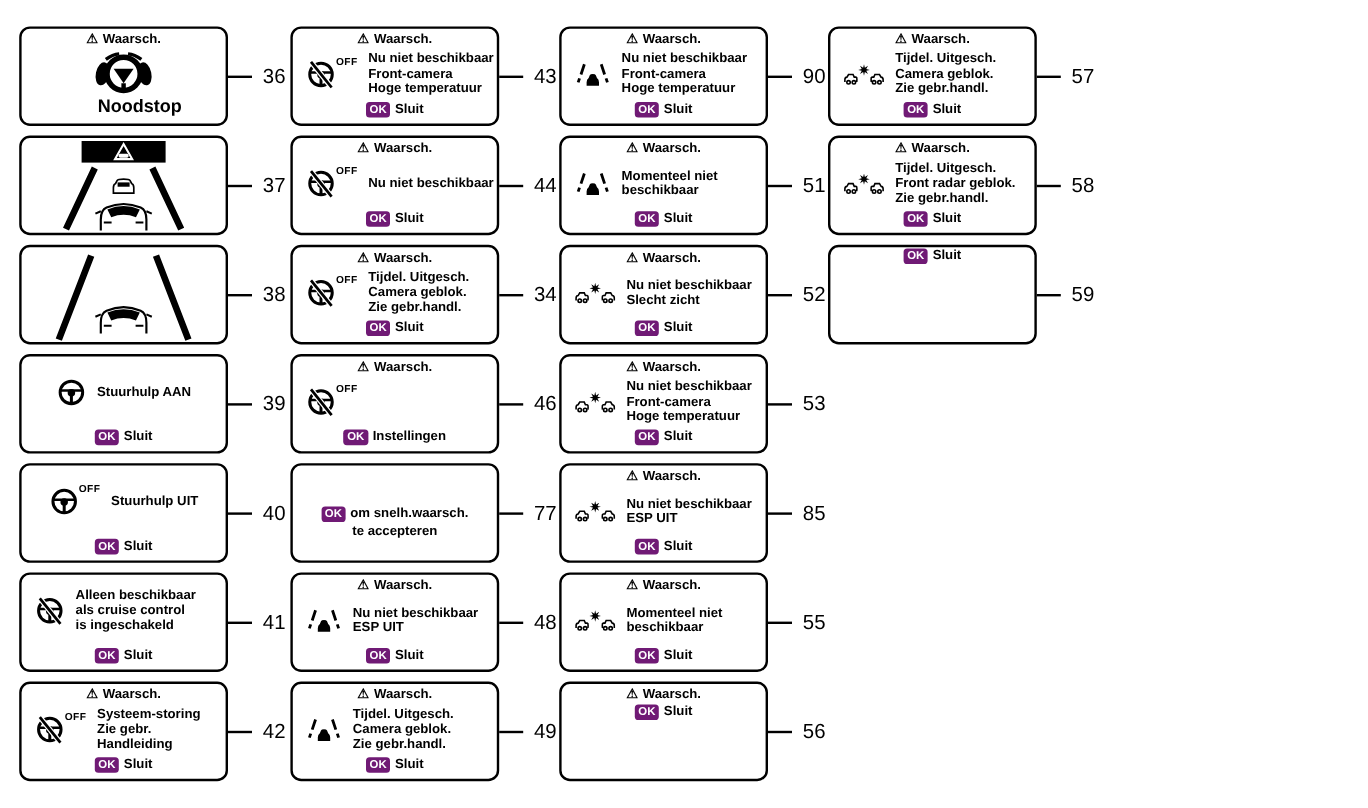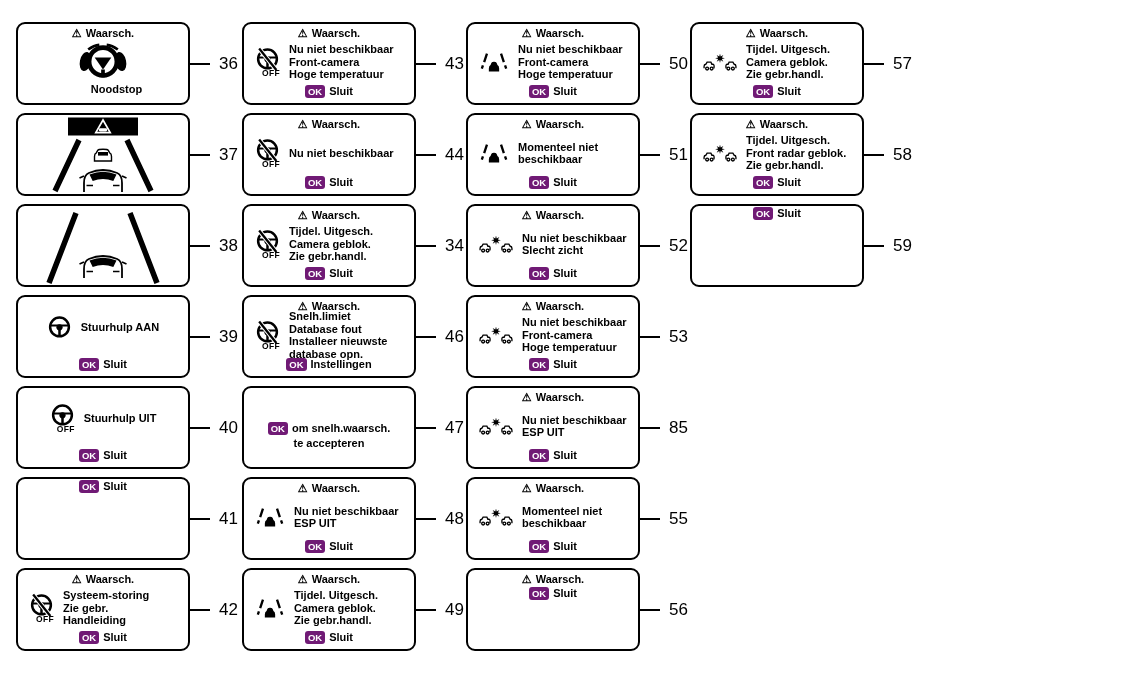--- a/index.html
+++ b/index.html
@@ -21,30 +21,30 @@
     border: 2px solid #000; border-radius: 9px; background: #fff;
     display: flex; flex-direction: column; overflow: hidden; position: relative;
   }
   .leader { width: 20px; height: 2px; background: #000; flex: 0 0 auto; }
   .num { font-size: 17px; margin-left: 9px; white-space: nowrap; }
   .title { display: flex; justify-content: center; align-items: center; gap: 4px;
            font-weight: bold; font-size: 11px; padding-top: 3px; line-height: 13px; }
   .warn-glyph { font-size: 11px; line-height: 13px; }
   .body { flex: 1; display: flex; align-items: center; padding: 0 6px 0 11px; gap: 9px; min-height: 0; }
   .body.center { justify-content: center; padding-left: 6px; }
-  .iconwrap { display: flex; flex-direction: column; align-items: flex-end; flex: 0 0 auto; }
+  .iconwrap { display: flex; align-items: flex-start; flex: 0 0 auto; }
   .offlbl { font-size: 8.5px; font-weight: bold; letter-spacing: .3px; margin-top: -3px; line-height: 9px; }
   .lines { font-weight: bold; font-size: 11px; line-height: 12.5px; min-width: 0; }
   .lines span { display: block; white-space: nowrap; }
   .footer { display: flex; justify-content: center; align-items: center; gap: 4px;
             font-weight: bold; font-size: 11px; padding-bottom: 5px; line-height: 14px; }
   .ok { background: #701a75; color: #fff; border-radius: 3px; padding: 0 3px;
         font-size: 9.5px; font-weight: bold; line-height: 13px; display: inline-block; }
   .graphic { flex: 1; display: flex; align-items: center; justify-content: center; min-height: 0; }
-  .caption { text-align: center; font-weight: bold; font-size: 11px; padding-bottom: 8px; line-height: 12px; padding-left: 27px; }
+  .caption { text-align: center; font-weight: bold; font-size: 15px; padding-bottom: 8px; line-height: 12px; padding-left: 27px; }
   .inlinebody { flex: 1; display: flex; flex-direction: column; align-items: center;
                 justify-content: center; font-weight: bold; font-size: 11px;
                 line-height: 15px; padding-top: 16px; }
   .inline-row { display: flex; align-items: center; gap: 4px; }
   svg { display: block; }
 </style>
 </head>
 <body>
 
 <div class="page">
@@ -151,179 +151,190 @@
           <div class="footer">
             <span class="ok">OK</span>
             <span>Sluit</span>
           </div>
         </div>
         <div class="leader"></div>
         <div class="num">40</div>
       </div>
       <div class="row">
         <div class="msgbox">
-          <div class="footer">
-            <span class="ok">OK</span>
-            <span>Sluit</span>
-          </div>
-        </div>
-        <div class="leader"></div>
-        <div class="num">41</div>
-      </div>
-      <div class="row">
-        <div class="msgbox">
-          <div class="title">
-            <span class="warn-glyph">⚠</span>
-            <span>Waarsch.</span>
-          </div>
           <div class="body">
             <div class="iconwrap">
               <svg width="25" height="25" viewBox="0 0 24 24">
                 <circle cx="12" cy="11.5" r="9" fill="none" stroke="#000" stroke-width="2.4"></circle>
                 <path d="M3.6 10 h16.8" stroke="#000" stroke-width="2"></path>
                 <circle cx="12" cy="11.8" r="3" fill="#000"></circle>
                 <path d="M12 12 v8.4" stroke="#000" stroke-width="2.4"></path>
                 <path d="M4 1.5 L20.5 22" stroke="#fff" stroke-width="4.2"></path>
                 <path d="M4 1.5 L20.5 22" stroke="#000" stroke-width="2.2"></path>
               </svg>
-              <span class="offlbl">OFF</span>
-            </div>
-            <div class="lines">
-              <span>Systeem-storing</span>
-              <span>Zie gebr.</span>
-              <span>Handleiding</span>
-            </div>
-          </div>
-          <div class="footer">
-            <span class="ok">OK</span>
-            <span>Sluit</span>
-          </div>
-        </div>
-        <div class="leader"></div>
-        <div class="num">42</div>
-      </div>
-    </div>
-  <div class="col col1">
+            </div>
+            <div class="lines">
+              <span>Alleen beschikbaar</span>
+              <span>als cruise control</span>
+              <span>is ingeschakeld</span>
+            </div>
+          </div>
+          <div class="footer">
+            <span class="ok">OK</span>
+            <span>Sluit</span>
+          </div>
+        </div>
+        <div class="leader"></div>
+        <div class="num">41</div>
+      </div>
       <div class="row">
         <div class="msgbox">
           <div class="title">
             <span class="warn-glyph">⚠</span>
             <span>Waarsch.</span>
           </div>
           <div class="body">
             <div class="iconwrap">
               <svg width="25" height="25" viewBox="0 0 24 24">
                 <circle cx="12" cy="11.5" r="9" fill="none" stroke="#000" stroke-width="2.4"></circle>
                 <path d="M3.6 10 h16.8" stroke="#000" stroke-width="2"></path>
                 <circle cx="12" cy="11.8" r="3" fill="#000"></circle>
                 <path d="M12 12 v8.4" stroke="#000" stroke-width="2.4"></path>
                 <path d="M4 1.5 L20.5 22" stroke="#fff" stroke-width="4.2"></path>
                 <path d="M4 1.5 L20.5 22" stroke="#000" stroke-width="2.2"></path>
               </svg>
               <span class="offlbl">OFF</span>
             </div>
             <div class="lines">
-              <span>Nu niet beschikbaar</span>
-              <span>Front-camera</span>
-              <span>Hoge temperatuur</span>
-            </div>
-          </div>
-          <div class="footer">
-            <span class="ok">OK</span>
-            <span>Sluit</span>
-          </div>
-        </div>
-        <div class="leader"></div>
-        <div class="num">43</div>
-      </div>
+              <span>Systeem-storing</span>
+              <span>Zie gebr.</span>
+              <span>Handleiding</span>
+            </div>
+          </div>
+          <div class="footer">
+            <span class="ok">OK</span>
+            <span>Sluit</span>
+          </div>
+        </div>
+        <div class="leader"></div>
+        <div class="num">42</div>
+      </div>
+    </div>
+  <div class="col col1">
       <div class="row">
         <div class="msgbox">
           <div class="title">
             <span class="warn-glyph">⚠</span>
             <span>Waarsch.</span>
           </div>
           <div class="body">
             <div class="iconwrap">
               <svg width="25" height="25" viewBox="0 0 24 24">
                 <circle cx="12" cy="11.5" r="9" fill="none" stroke="#000" stroke-width="2.4"></circle>
                 <path d="M3.6 10 h16.8" stroke="#000" stroke-width="2"></path>
                 <circle cx="12" cy="11.8" r="3" fill="#000"></circle>
                 <path d="M12 12 v8.4" stroke="#000" stroke-width="2.4"></path>
                 <path d="M4 1.5 L20.5 22" stroke="#fff" stroke-width="4.2"></path>
                 <path d="M4 1.5 L20.5 22" stroke="#000" stroke-width="2.2"></path>
               </svg>
               <span class="offlbl">OFF</span>
             </div>
             <div class="lines">
               <span>Nu niet beschikbaar</span>
-            </div>
-          </div>
-          <div class="footer">
-            <span class="ok">OK</span>
-            <span>Sluit</span>
-          </div>
-        </div>
-        <div class="leader"></div>
-        <div class="num">44</div>
+              <span>Front-camera</span>
+              <span>Hoge temperatuur</span>
+            </div>
+          </div>
+          <div class="footer">
+            <span class="ok">OK</span>
+            <span>Sluit</span>
+          </div>
+        </div>
+        <div class="leader"></div>
+        <div class="num">43</div>
       </div>
       <div class="row">
         <div class="msgbox">
           <div class="title">
             <span class="warn-glyph">⚠</span>
             <span>Waarsch.</span>
           </div>
           <div class="body">
             <div class="iconwrap">
               <svg width="25" height="25" viewBox="0 0 24 24">
                 <circle cx="12" cy="11.5" r="9" fill="none" stroke="#000" stroke-width="2.4"></circle>
                 <path d="M3.6 10 h16.8" stroke="#000" stroke-width="2"></path>
                 <circle cx="12" cy="11.8" r="3" fill="#000"></circle>
                 <path d="M12 12 v8.4" stroke="#000" stroke-width="2.4"></path>
                 <path d="M4 1.5 L20.5 22" stroke="#fff" stroke-width="4.2"></path>
                 <path d="M4 1.5 L20.5 22" stroke="#000" stroke-width="2.2"></path>
               </svg>
               <span class="offlbl">OFF</span>
             </div>
             <div class="lines">
-              <span>Tijdel. Uitgesch.</span>
-              <span>Camera geblok.</span>
-              <span>Zie gebr.handl.</span>
-            </div>
-          </div>
-          <div class="footer">
-            <span class="ok">OK</span>
-            <span>Sluit</span>
-          </div>
-        </div>
-        <div class="leader"></div>
-        <div class="num">34</div>
+              <span>Nu niet beschikbaar</span>
+            </div>
+          </div>
+          <div class="footer">
+            <span class="ok">OK</span>
+            <span>Sluit</span>
+          </div>
+        </div>
+        <div class="leader"></div>
+        <div class="num">44</div>
       </div>
       <div class="row">
         <div class="msgbox">
           <div class="title">
             <span class="warn-glyph">⚠</span>
             <span>Waarsch.</span>
           </div>
           <div class="body">
             <div class="iconwrap">
               <svg width="25" height="25" viewBox="0 0 24 24">
                 <circle cx="12" cy="11.5" r="9" fill="none" stroke="#000" stroke-width="2.4"></circle>
                 <path d="M3.6 10 h16.8" stroke="#000" stroke-width="2"></path>
                 <circle cx="12" cy="11.8" r="3" fill="#000"></circle>
                 <path d="M12 12 v8.4" stroke="#000" stroke-width="2.4"></path>
                 <path d="M4 1.5 L20.5 22" stroke="#fff" stroke-width="4.2"></path>
                 <path d="M4 1.5 L20.5 22" stroke="#000" stroke-width="2.2"></path>
               </svg>
               <span class="offlbl">OFF</span>
             </div>
             <div class="lines">
-              <span>Snelh.limiet</span>
-              <span>Database fout</span>
-              <span>Installeer nieuwste</span>
-              <span>database opn.</span>
+              <span>Tijdel. Uitgesch.</span>
+              <span>Camera geblok.</span>
+              <span>Zie gebr.handl.</span>
+            </div>
+          </div>
+          <div class="footer">
+            <span class="ok">OK</span>
+            <span>Sluit</span>
+          </div>
+        </div>
+        <div class="leader"></div>
+        <div class="num">34</div>
+      </div>
+      <div class="row">
+        <div class="msgbox">
+          <div class="title">
+            <span class="warn-glyph">⚠</span>
+            <span>Waarsch.</span>
+          </div>
+          <div class="body">
+            <div class="iconwrap">
+              <svg width="25" height="25" viewBox="0 0 24 24">
+                <circle cx="12" cy="11.5" r="9" fill="none" stroke="#000" stroke-width="2.4"></circle>
+                <path d="M3.6 10 h16.8" stroke="#000" stroke-width="2"></path>
+                <circle cx="12" cy="11.8" r="3" fill="#000"></circle>
+                <path d="M12 12 v8.4" stroke="#000" stroke-width="2.4"></path>
+                <path d="M4 1.5 L20.5 22" stroke="#fff" stroke-width="4.2"></path>
+                <path d="M4 1.5 L20.5 22" stroke="#000" stroke-width="2.2"></path>
+              </svg>
+              <span class="offlbl">OFF</span>
             </div>
           </div>
           <div class="footer">
             <span class="ok">OK</span>
             <span>Instellingen</span>
           </div>
         </div>
         <div class="leader"></div>
         <div class="num">46</div>
       </div>
@@ -331,21 +342,21 @@
         <div class="msgbox">
           <div class="inlinebody">
             <div class="inline-row">
               <span class="ok">OK</span>
               <span>om snelh.waarsch.</span>
             </div>
             <span>te accepteren</span>
           </div>
         </div>
         <div class="leader"></div>
-        <div class="num">47</div>
+        <div class="num">77</div>
       </div>
       <div class="row">
         <div class="msgbox">
           <div class="title">
             <span class="warn-glyph">⚠</span>
             <span>Waarsch.</span>
           </div>
           <div class="body">
             <div class="iconwrap">
               <svg width="30" height="21" viewBox="0 0 32 22">
@@ -413,21 +424,21 @@
               <span>Front-camera</span>
               <span>Hoge temperatuur</span>
             </div>
           </div>
           <div class="footer">
             <span class="ok">OK</span>
             <span>Sluit</span>
           </div>
         </div>
         <div class="leader"></div>
-        <div class="num">50</div>
+        <div class="num">90</div>
       </div>
       <div class="row">
         <div class="msgbox">
           <div class="title">
             <span class="warn-glyph">⚠</span>
             <span>Waarsch.</span>
           </div>
           <div class="body">
             <div class="iconwrap">
               <svg width="30" height="21" viewBox="0 0 32 22">

